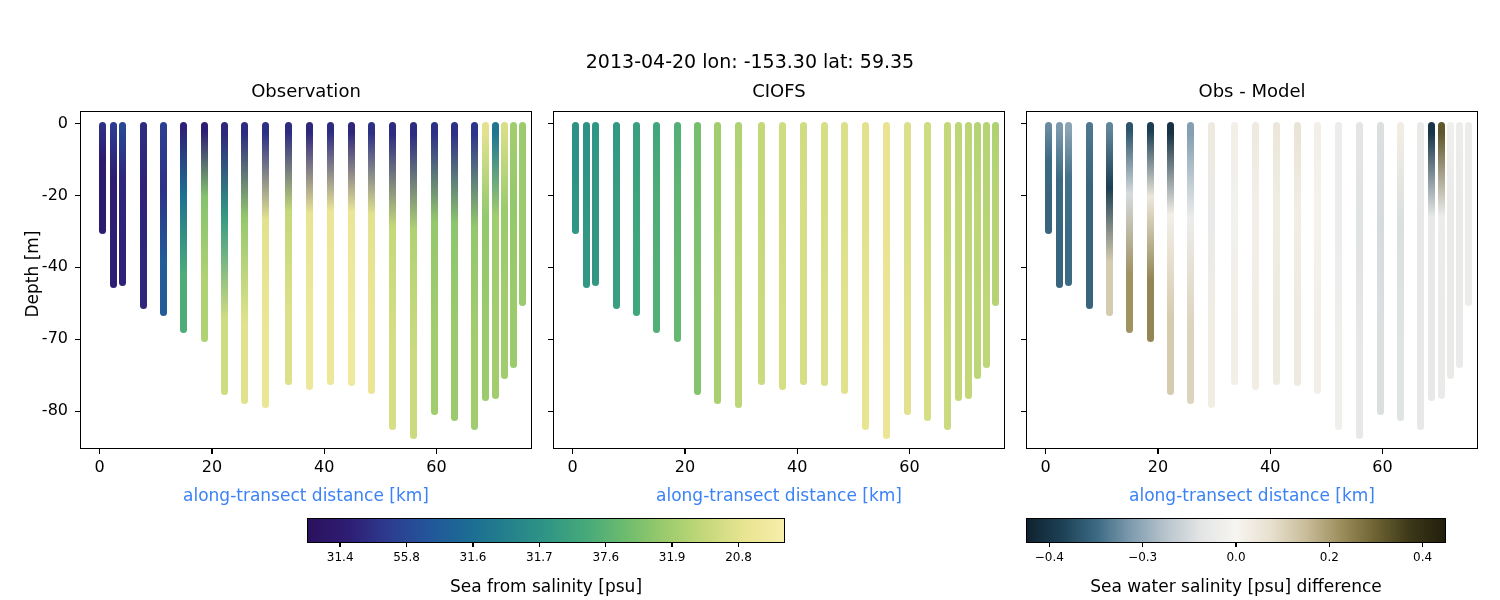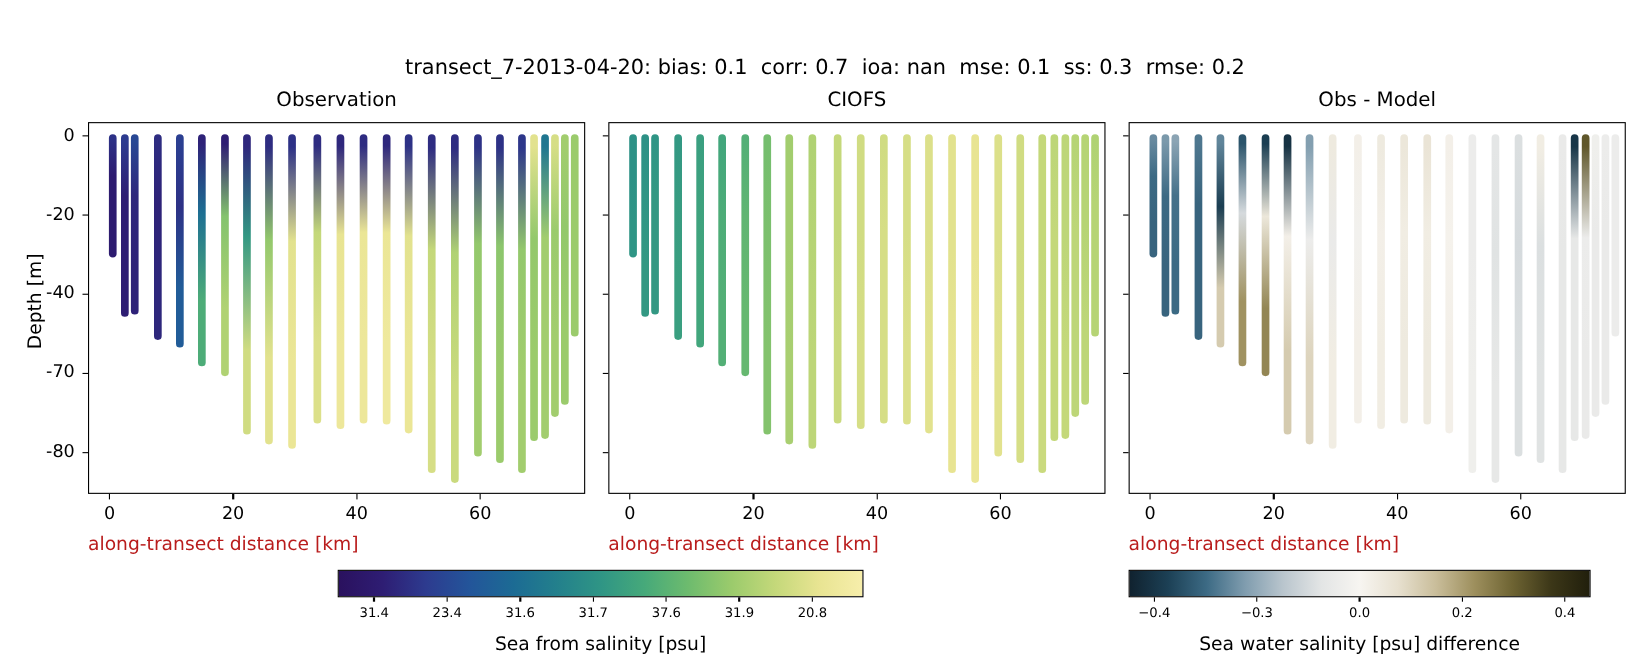--- a/index.html
+++ b/index.html
@@ -8,35 +8,34 @@
 
   .suptitle{position:absolute;left:0;top:4px;width:1500px;text-align:center;font-size:19px;line-height:23px;color:#000;white-space:pre;}
   .suptitle div{letter-spacing:0px;}
 
   .panel{position:absolute;box-sizing:border-box;border:1.3px solid #000;background:#fff;overflow:hidden;}
   .panel-title{position:absolute;text-align:center;font-size:18px;color:#000;}
 
   .cast{position:absolute;width:7px;border-radius:3.5px;}
 
   .ylabel{position:absolute;font-size:17px;color:#000;transform:rotate(-90deg);transform-origin:50% 50%;white-space:nowrap;}
-  .xlabel{position:absolute;font-size:17px;color:#b91c1c;text-align:left;white-space:nowrap;}
+  .xlabel{position:absolute;font-size:17px;color:#3b82f6;text-align:center;white-space:nowrap;}
   .tick-lbl{position:absolute;font-size:16px;color:#000;white-space:nowrap;}
   .tick-mark{position:absolute;background:#000;}
 
   .cbar{position:absolute;box-sizing:border-box;border:1.1px solid #000;}
   .cbar-lbl{position:absolute;font-size:17px;text-align:center;color:#000;white-space:nowrap;}
   .cbar-tick-lbl{position:absolute;font-size:12px;color:#000;white-space:nowrap;}
 </style>
 </head>
 <body>
 
 <div id="figure">
 
   <div class="suptitle">
-    <div>transect_7-2013-04-20: bias: 0.1  corr: 0.7  ioa: nan  mse: 0.1  ss: 0.3  rmse: 0.2</div>
     <div>2013-04-20 lon: -153.30 lat: 59.35</div>
     <div>Gwa: Salinity from CTD transect</div>
   </div>
 
   <div class="ylabel" style="left:-28px; top:264px; width:120px; text-align:center;">Depth [m]</div>
 
   <div id="panels-root">
       <div class="panel-title" style="left: 80px; top: 80px; width: 452px;">Observation</div>
       <div class="panel" style="left: 80px; top: 111px; width: 452px; height: 338px;">
         <div class="cast" style="left: 18.3981px; top: 9.58511px; height: 112.074px; background: linear-gradient(rgb(45, 49, 134) 0%, rgb(45, 49, 134) 4%, rgb(45, 27, 111) 34%, rgb(45, 27, 111) 72%, rgb(45, 27, 111) 100%);"></div>
@@ -168,21 +167,21 @@
       <div class="tick-mark" style="left: 1021px; top: 338.63px; width: 5px; height: 1.4px;"></div>
       <div class="tick-mark" style="left: 1021px; top: 410.545px; width: 5px; height: 1.4px;"></div>
       <div class="xlabel" style="left: 1026px; top: 485px; width: 452px;">along-transect distance [km]</div>
     </div>
 
   <div id="cbars-root">
       <div class="cbar" style="left: 307px; top: 518px; width: 478px; height: 25px; background: linear-gradient(to right, rgb(42, 17, 94) 0%, rgb(46, 29, 115) 8.33%, rgb(45, 59, 143) 16.67%, rgb(35, 85, 154) 25%, rgb(28, 107, 148) 33.33%, rgb(35, 128, 140) 41.67%, rgb(47, 149, 133) 50%, rgb(70, 169, 122) 58.33%, rgb(109, 187, 110) 66.67%, rgb(155, 203, 108) 75%, rgb(196, 216, 122) 83.33%, rgb(232, 228, 146) 91.67%, rgb(247, 238, 171) 100%);"></div>
       <div class="tick-mark" style="left: 339.494px; top: 543px; width: 1.4px; height: 4px;"></div>
       <div class="cbar-tick-lbl" style="left: 300.194px; top: 550px; width: 80px; text-align: center;">31.4</div>
       <div class="tick-mark" style="left: 405.883px; top: 543px; width: 1.4px; height: 4px;"></div>
-      <div class="cbar-tick-lbl" style="left: 366.583px; top: 550px; width: 80px; text-align: center;">23.4</div>
+      <div class="cbar-tick-lbl" style="left: 366.583px; top: 550px; width: 80px; text-align: center;">55.8</div>
       <div class="tick-mark" style="left: 472.272px; top: 543px; width: 1.4px; height: 4px;"></div>
       <div class="cbar-tick-lbl" style="left: 432.972px; top: 550px; width: 80px; text-align: center;">31.6</div>
       <div class="tick-mark" style="left: 538.661px; top: 543px; width: 1.4px; height: 4px;"></div>
       <div class="cbar-tick-lbl" style="left: 499.361px; top: 550px; width: 80px; text-align: center;">31.7</div>
       <div class="tick-mark" style="left: 605.05px; top: 543px; width: 1.4px; height: 4px;"></div>
       <div class="cbar-tick-lbl" style="left: 565.75px; top: 550px; width: 80px; text-align: center;">37.6</div>
       <div class="tick-mark" style="left: 671.439px; top: 543px; width: 1.4px; height: 4px;"></div>
       <div class="cbar-tick-lbl" style="left: 632.139px; top: 550px; width: 80px; text-align: center;">31.9</div>
       <div class="tick-mark" style="left: 737.828px; top: 543px; width: 1.4px; height: 4px;"></div>
       <div class="cbar-tick-lbl" style="left: 698.528px; top: 550px; width: 80px; text-align: center;">20.8</div>

